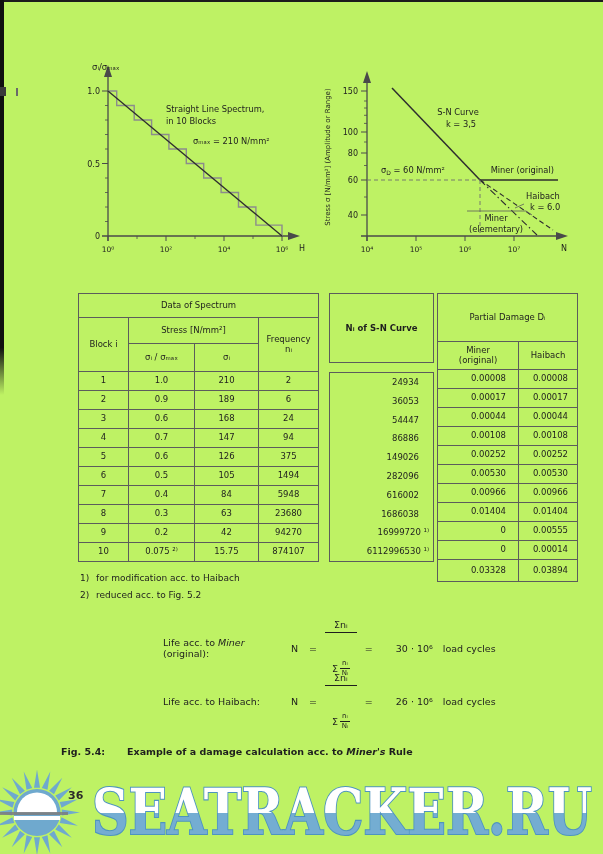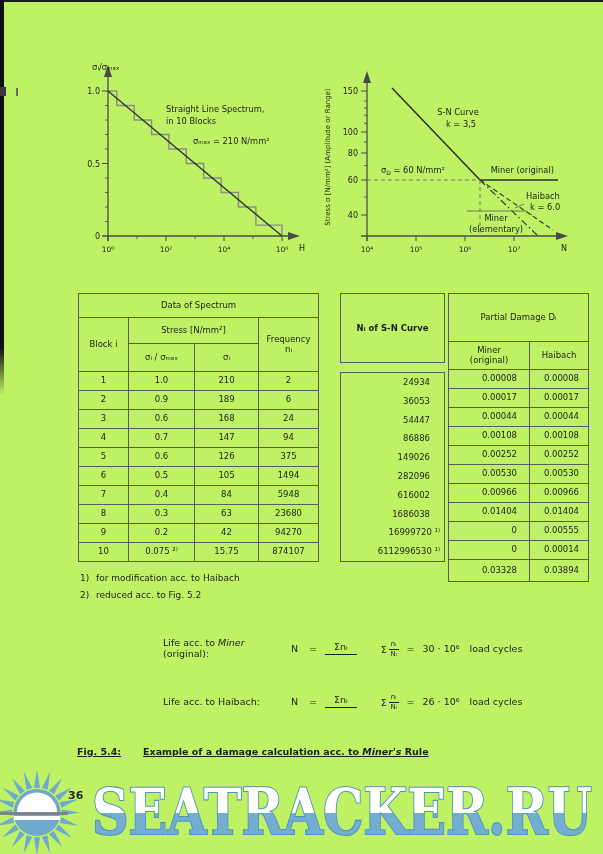--- a/index.html
+++ b/index.html
@@ -27,49 +27,49 @@
   .t-left  { width:240px; }
   .t-right { width:140px; }
   .hdr { font-weight:normal;margin-left:7px; }
   .num { text-align:right; }
   .t-left tr.r  { height:19px; }
   .t-right tr.r { height:19px; }
   .t-right tr.tot { height:22px;padding-left:20px; }
   .pad-m { padding-right:12px; }
   .pad-h { padding-right:9px; }
 
-  .t-mid { width:105px; margin-left:21px; margin-right:3px; }
+  .t-mid { width:105px; margin-left:10px; margin-right:3px; }
   .mid-head { height:68px; border:1px solid #5c5c5c; display:flex; align-items:center;
       justify-content:center; font-weight:bold; font-size:8.5px; text-align:center; }
   .mid-data { height:188px; border:1px solid #5c5c5c; margin-top:9px; }
   .mid-data .cell { height:18.8px; line-height:18.8px; font-size:8.5px; text-align:right; padding-right:14px; }
   .mid-data .cell.sup { padding-right:4px; }
 
   
   .footnotes { position:absolute; left:80px; top:570px; font-size:9px; }
   .fnrow { display:flex; line-height:17px; }
   .fnrow .m { width:16px; }
 
   
   .formula { position:absolute; left:163px; display:flex; align-items:center; font-size:9.5px; }
   .formula .lbl { width:128px; }
   .formula .lhs { margin-right:6px; }
   .formula .eq { margin:0 5px; }
-  .frac { display:inline-flex; flex-direction:row; align-items:center; margin:0 3px;gap:24px; }
+  .frac { display:inline-flex; flex-direction:column; align-items:center; margin:0 3px;gap:24px; }
   .frac-num { padding:0 9px 2px; border-bottom:1px solid #1e1e1e; }
   .frac-den { display:flex; align-items:center; padding-top:2px; }
   .minifrac { display:inline-flex; flex-direction:column; align-items:center; font-size:7px;
       line-height:1.15; margin-left:2px; }
   .minifrac .top { border-bottom:1px solid #1e1e1e; padding:0 2px; }
-  .result { margin-left:3px; }
+  .result { margin-left:18px; }
   .unit { margin-left:10px; }
   .it { font-style:italic; }
 
   
-  .caption { position:absolute; left:77px; top:746px; display:flex; font-weight:bold; font-size:9.5px;text-decoration:underline; }
+  .caption { position:absolute; left:61px; top:746px; display:flex; font-weight:bold; font-size:9.5px; }
   .caption .pre { margin-right:22px; }
   .pagenum { position:absolute; left:68px; top:789px; font-size:11px; font-weight:bold;
       color:#2a2a2a; z-index:3; }
 
   
   .watermark { position:absolute; left:0; top:767px; width:603px; height:87px; z-index:2; }
   .wm-streak { position:absolute; left:0; top:45px; width:68px; height:3px;
       background:#7d7d7d; opacity:.85; }
   .wm-sun { position:absolute; left:-13px; top:2px; }
   .wm-text { position:absolute; left:84px; top:4px; }

